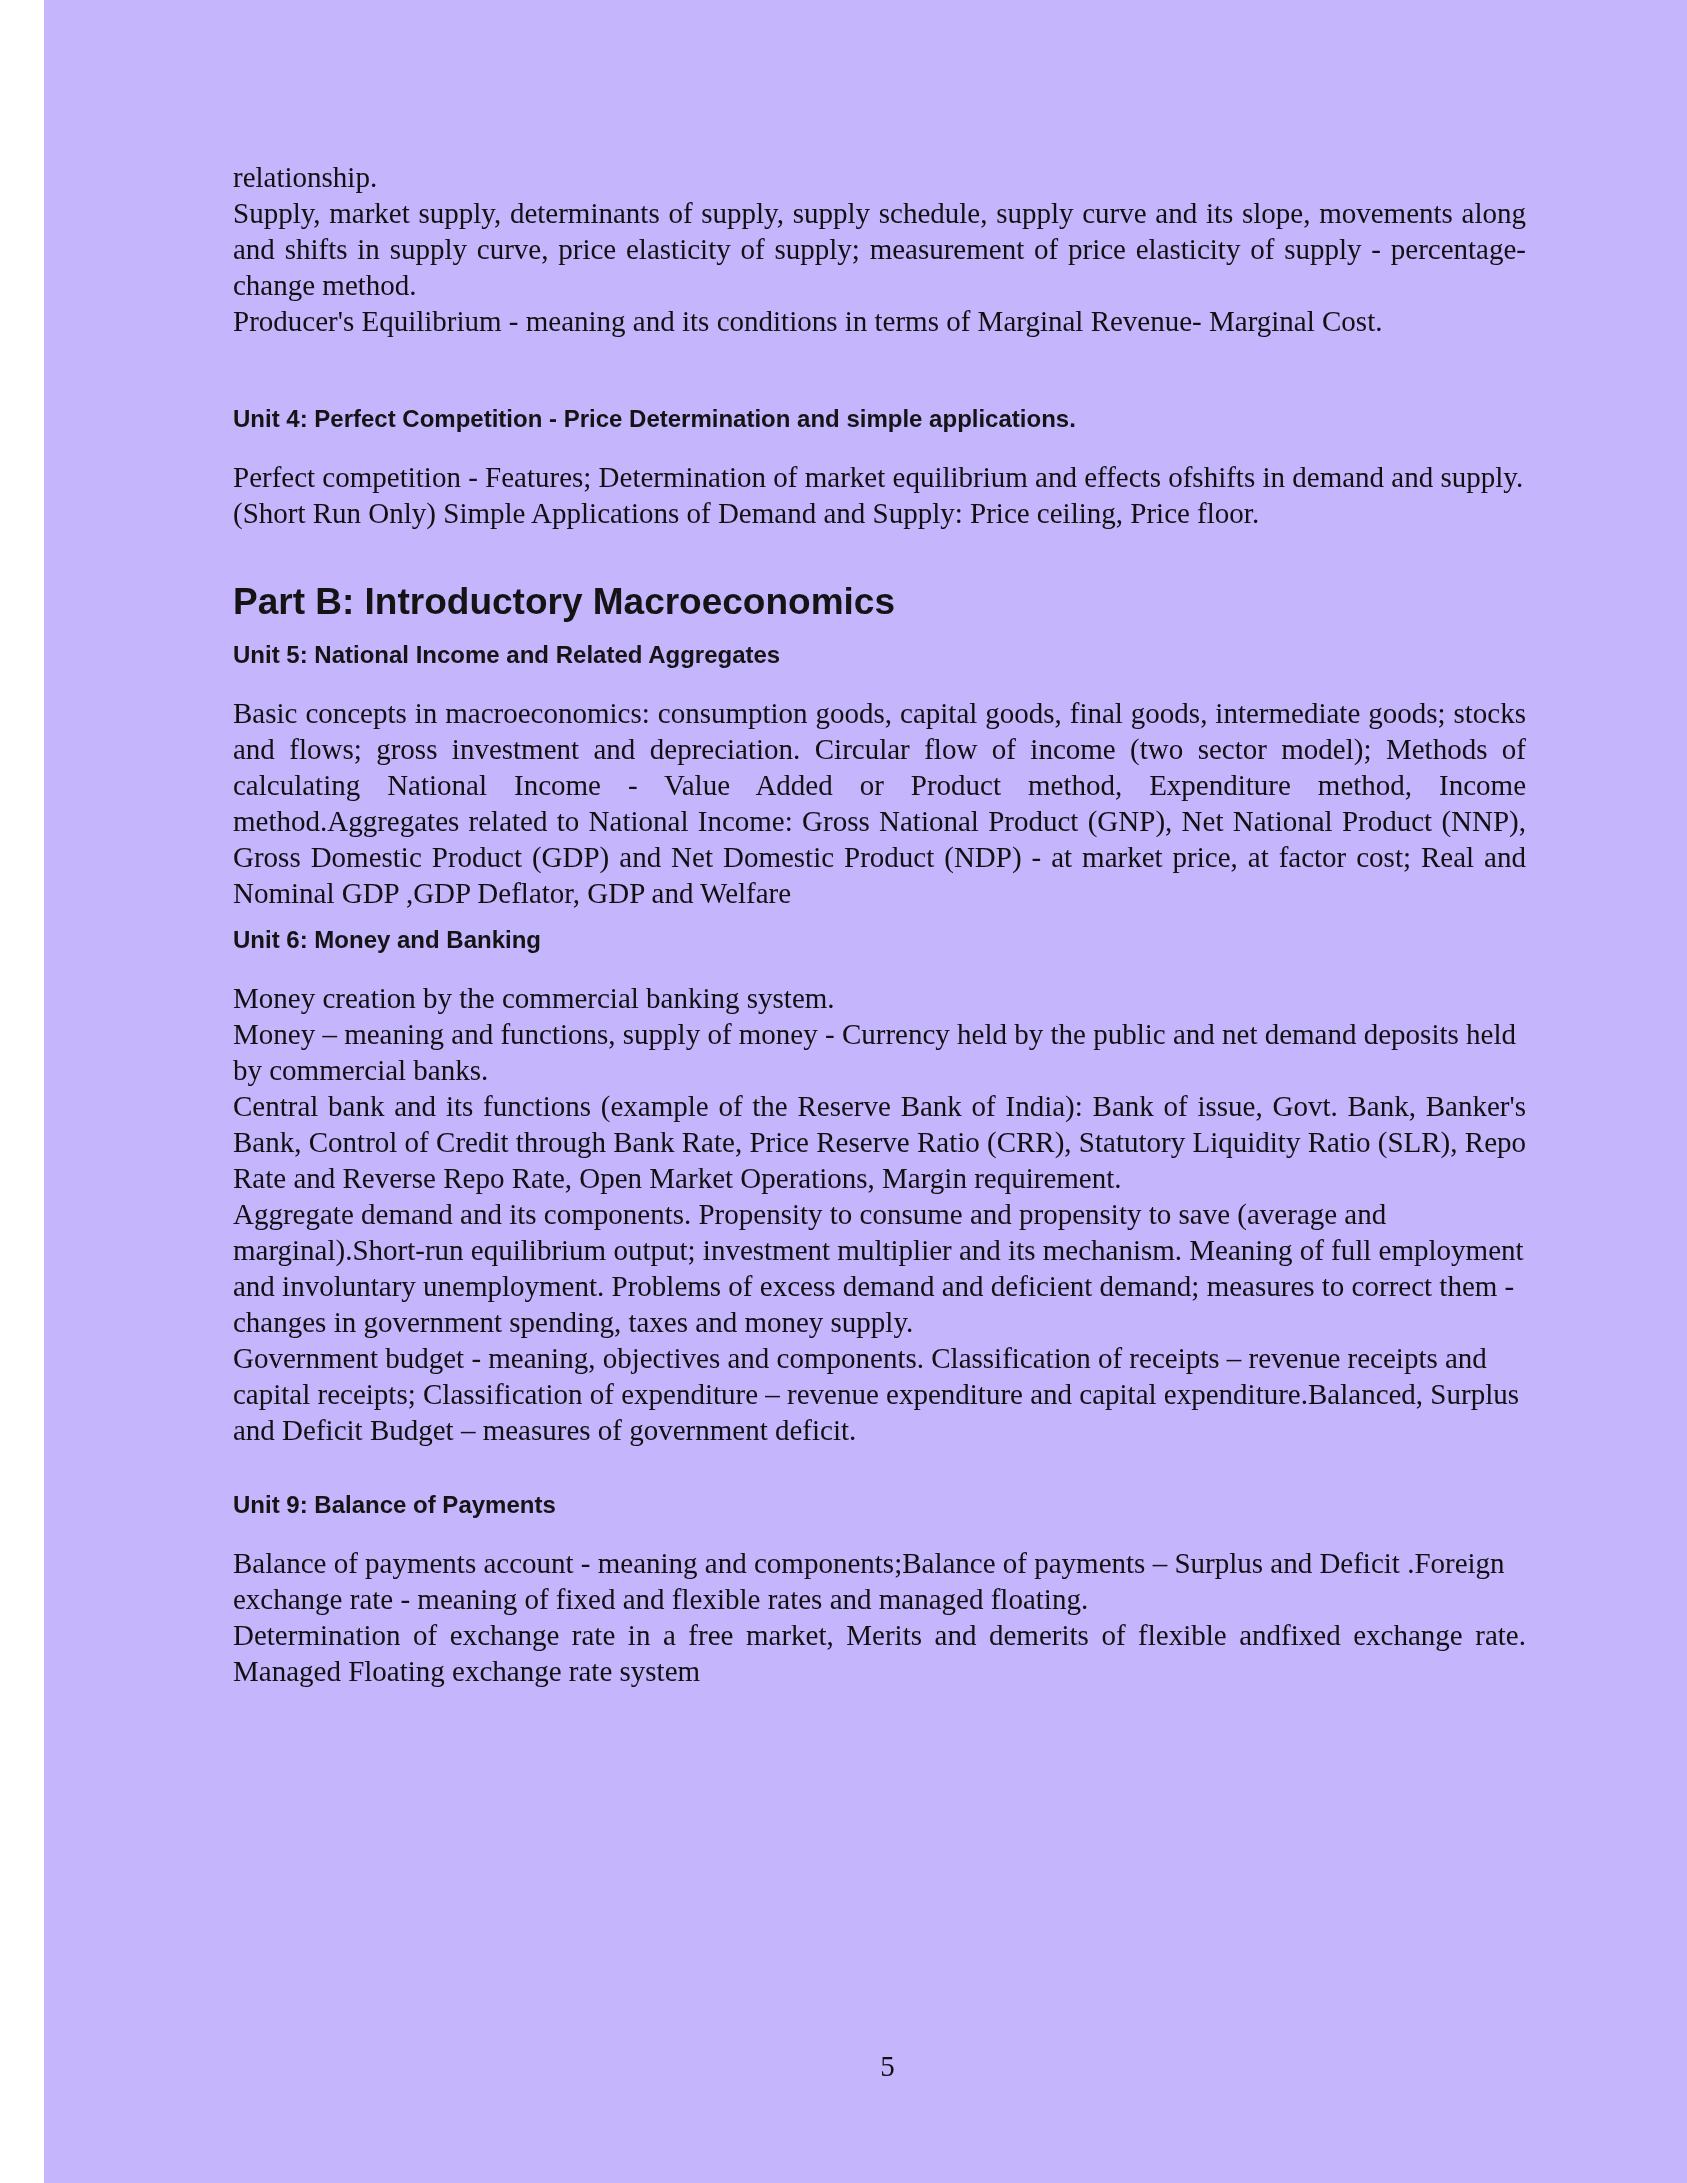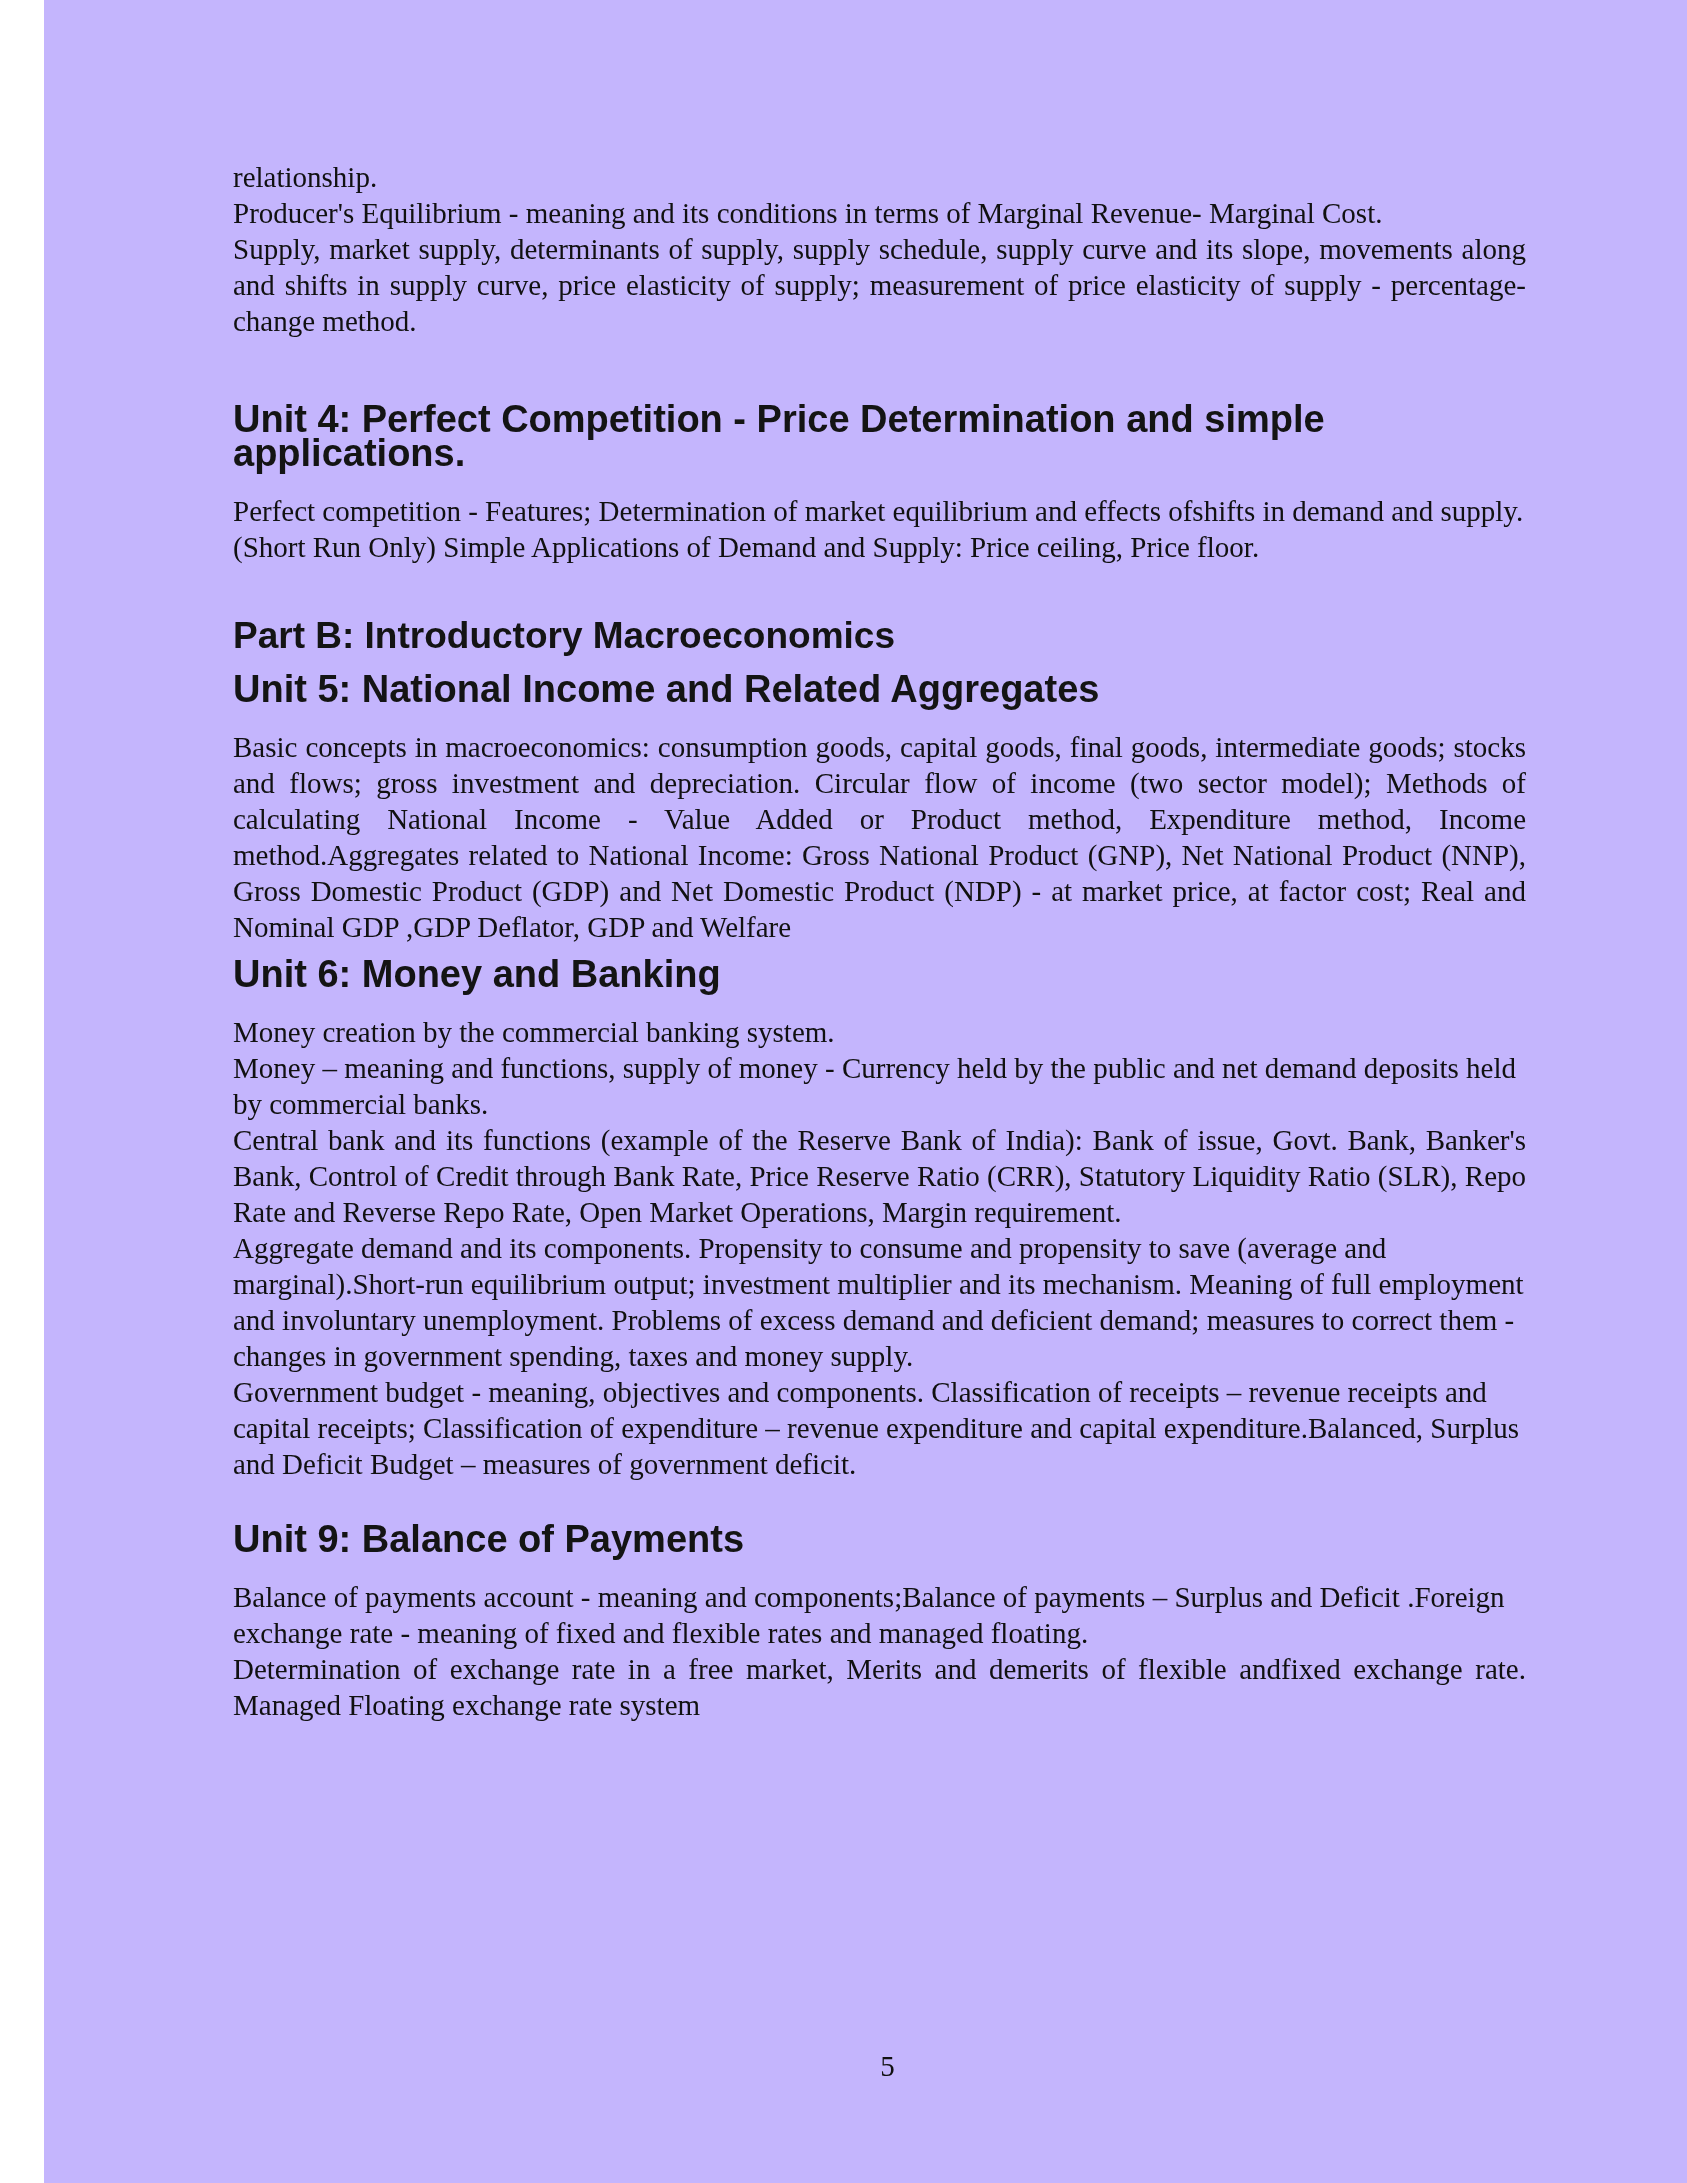--- a/index.html
+++ b/index.html
@@ -22,21 +22,21 @@
   }
   .page p {
     margin: 0;
   }
   .justify {
     text-align: justify;
   }
   .unit-heading {
     font-family: "Liberation Sans", sans-serif;
     font-weight: bold;
-    font-size: 38px;
+    font-size: 24px;
     line-height: 34px;
     color: #141414;
     margin: 0;
   }
   .part-heading {
     font-family: "Liberation Sans", sans-serif;
     font-weight: bold;
     font-size: 37px;
     line-height: 49px;
     color: #141414;
@@ -60,22 +60,22 @@
     color: #111111;
   }
 </style>
 </head>
 <body>
 
 <div class="page">
 
   <section>
     <p>relationship.</p>
+    <p class="justify">Supply, market supply, determinants of supply, supply schedule, supply curve and its slope, movements along and shifts in supply curve, price elasticity of supply; measurement of price elasticity of supply - percentage-change method.</p>
     <p class="justify">Producer's Equilibrium - meaning and its conditions in terms of Marginal Revenue- Marginal Cost.</p>
-    <p class="justify">Supply, market supply, determinants of supply, supply schedule, supply curve and its slope, movements along and shifts in supply curve, price elasticity of supply; measurement of price elasticity of supply - percentage-change method.</p>
   </section>
 
   <h2 class="unit-heading h-unit4">Unit 4: Perfect Competition - Price Determination and simple applications.</h2>
   <p>Perfect competition - Features; Determination of market equilibrium and  effects ofshifts in demand and supply. (Short Run Only) Simple Applications of Demand and Supply: Price ceiling, Price floor.</p>
 
   <h1 class="part-heading">Part B: Introductory Macroeconomics</h1>
 
   <h2 class="unit-heading h-unit5">Unit 5: National Income and Related Aggregates</h2>
   <p class="justify">Basic concepts in macroeconomics: consumption goods, capital goods, final goods, intermediate goods; stocks and flows; gross investment and depreciation. Circular flow of income (two sector model); Methods of calculating National Income - Value Added or Product method, Expenditure method, Income method.Aggregates related to National Income: Gross National Product (GNP), Net National Product (NNP), Gross Domestic Product (GDP) and Net Domestic Product (NDP) - at market price, at factor cost; Real and Nominal GDP ,GDP Deflator, GDP and Welfare</p>
 

